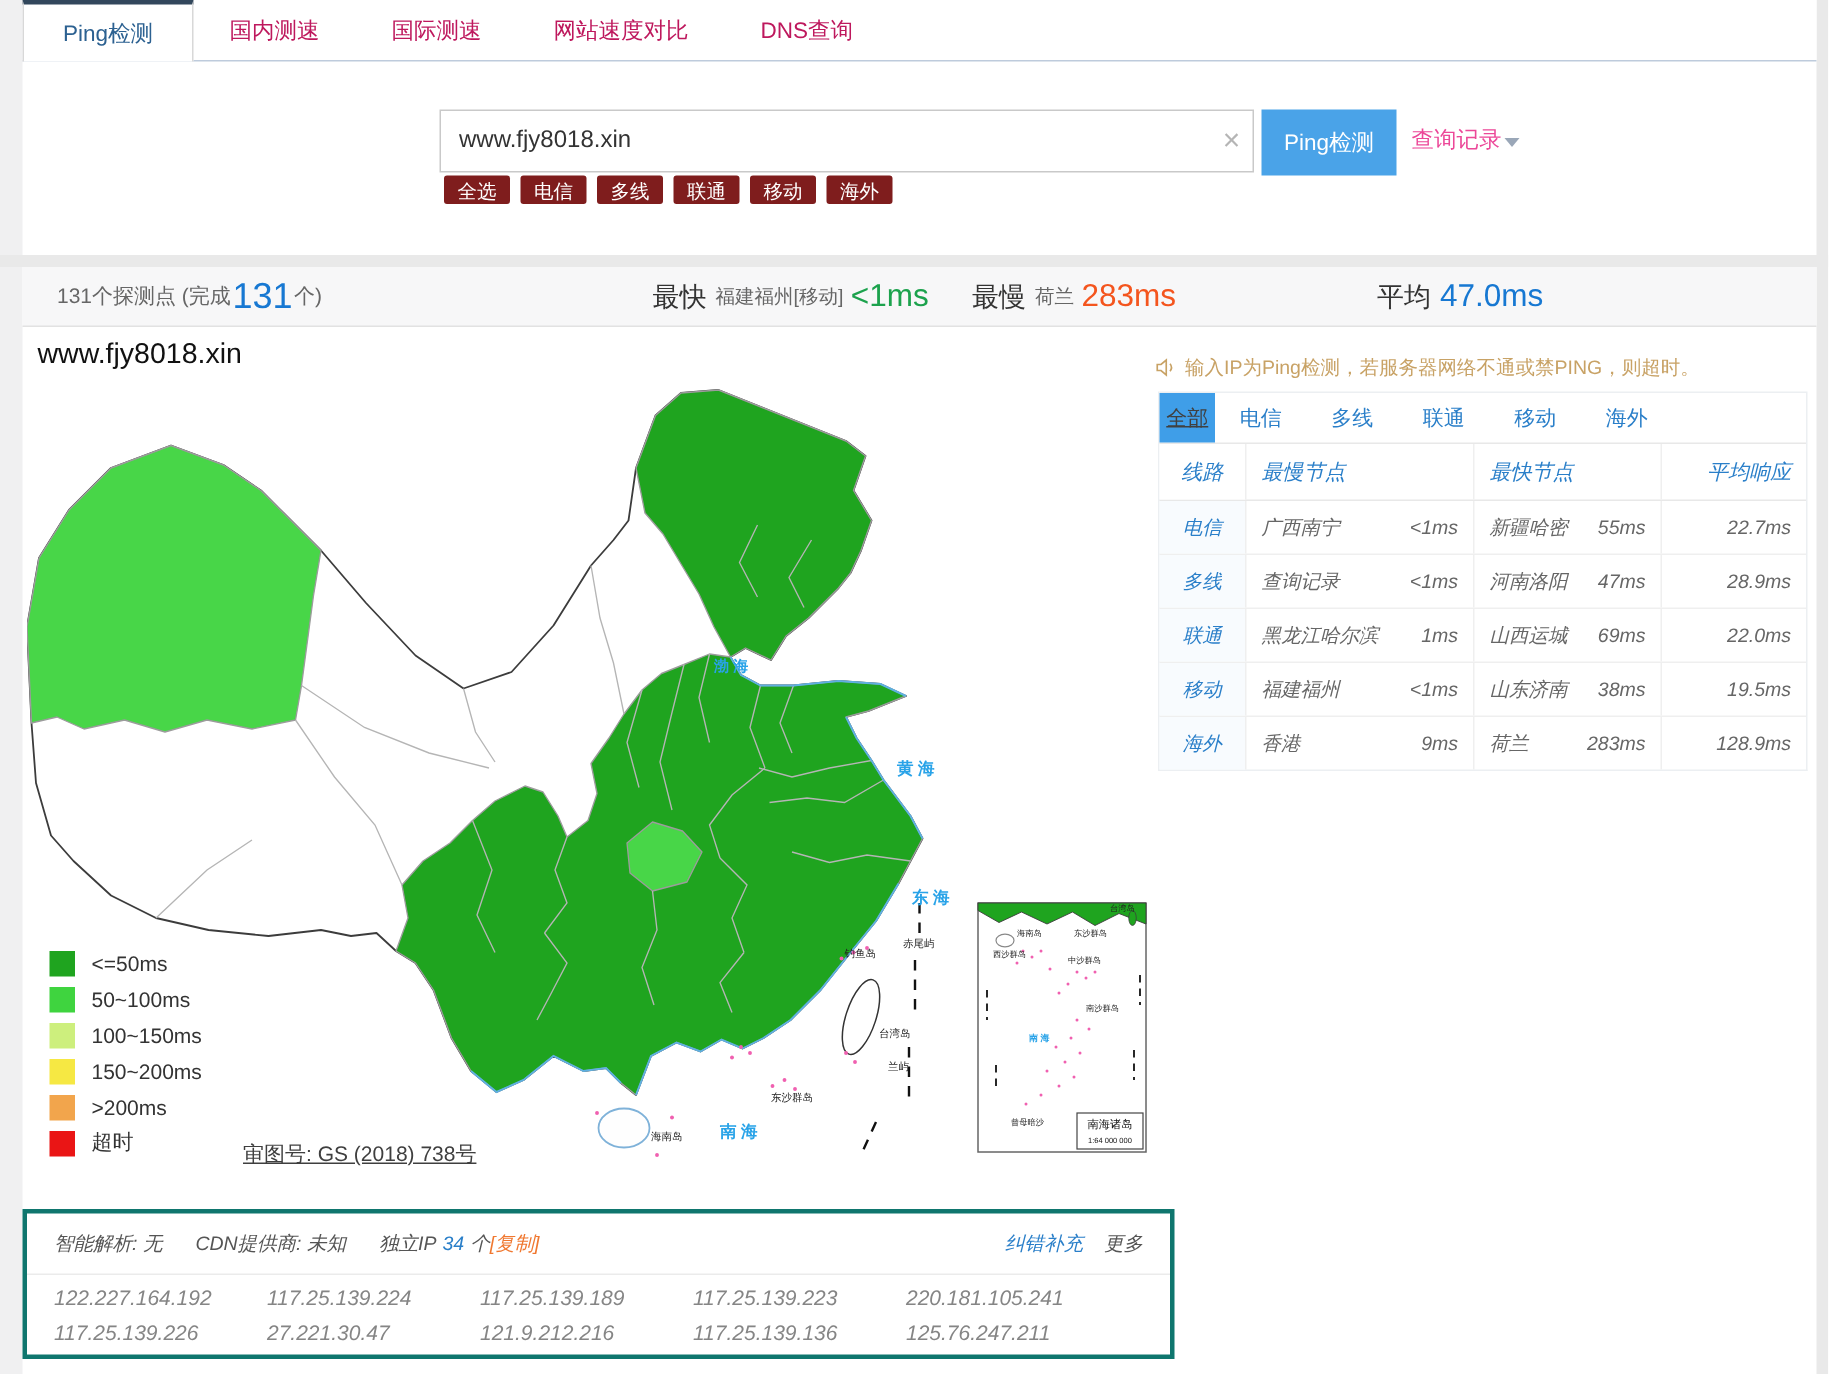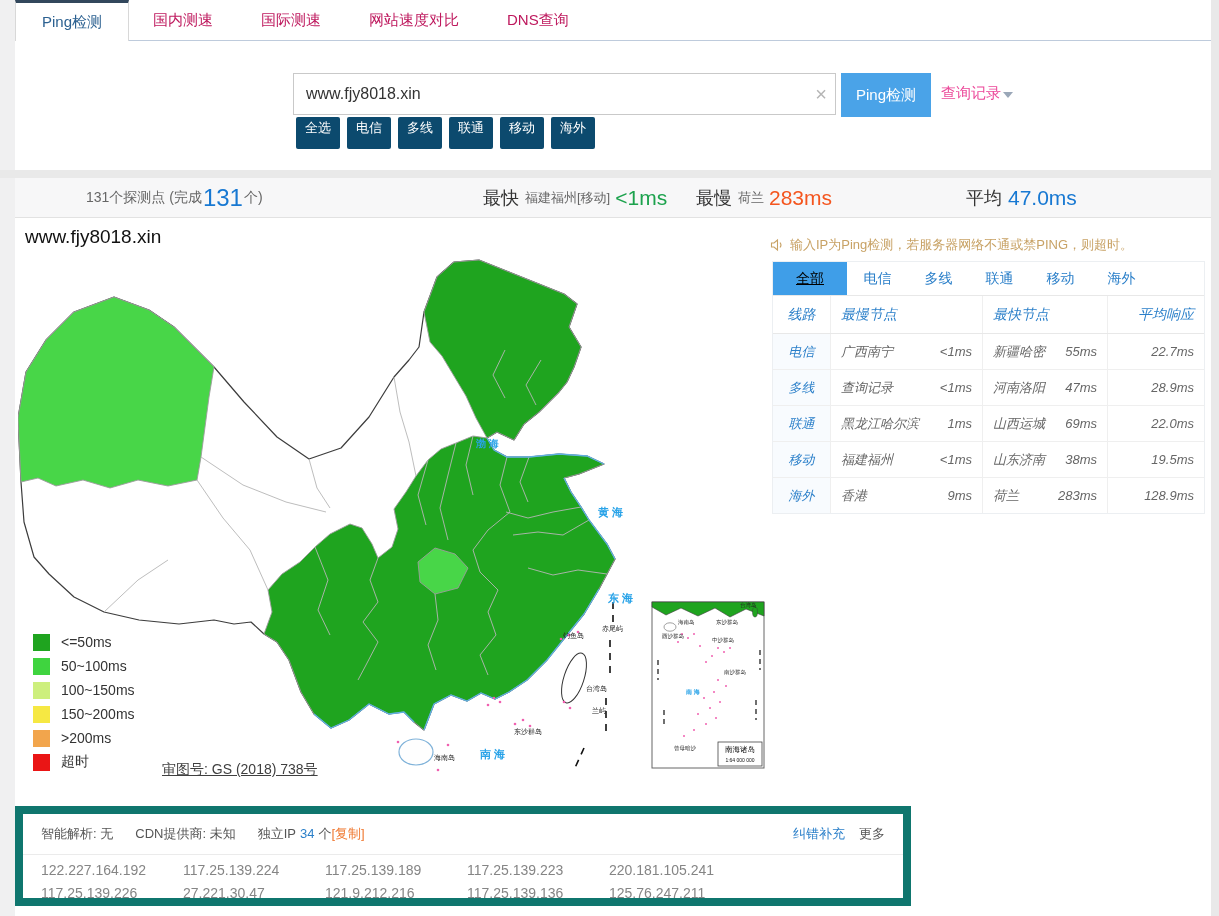--- a/index.html
+++ b/index.html
@@ -14,59 +14,59 @@
   .tab{display:flex;align-items:center;padding:0 24px;font-size:15px;color:#be185d;cursor:pointer;position:relative;z-index:0;}
   .tab.active{z-index:2;background:#fff;color:#2c6191;border-top:3px solid #32475c;border-left:1px solid #d8d8d8;border-right:1px solid #d8d8d8;padding:0 26px;height:41px;box-sizing:border-box;}
 
   
   .search-input{position:absolute;left:293px;top:73px;width:543px;height:42px;box-sizing:border-box;border:1px solid #c9c9c9;font-size:16px;color:#333;padding:0 36px 0 12px;outline:none;font-family:inherit;}
   .clear-x{position:absolute;left:806px;top:73px;width:30px;height:42px;display:flex;align-items:center;justify-content:center;color:#b5b5b5;font-size:20px;cursor:pointer;}
   .ping-btn{position:absolute;left:841px;top:73px;width:90px;height:44px;background:#4aa3e8;color:#fff;font-size:15px;border:none;cursor:pointer;font-family:inherit;}
   .history{position:absolute;left:941px;top:84px;font-size:15px;color:#ec4899;cursor:pointer;display:flex;align-items:center;gap:2px;}
   .caret-down{width:0;height:0;border-left:5px solid transparent;border-right:5px solid transparent;border-top:6px solid #9aa7b8;margin-top:2px;}
   .chips{position:absolute;left:296px;top:117px;display:flex;gap:7px;}
-  .chip{height:32px;line-height:22px;padding:0 9px;background:#0c4a6e;color:#fff;font-size:13px;border-radius:2px;cursor:pointer;}
+  .chip{height:19px;line-height:22px;padding:0 9px;background:#7f1d1d;color:#fff;font-size:13px;border-radius:2px;cursor:pointer;}
 
   .gap-band{position:absolute;left:0;top:170px;width:1219px;height:8px;background:#e9e9e9;}
 
   
   .statsbar{position:absolute;left:15px;top:178px;right:8px;height:40px;background:#f7f7f8;border-bottom:1px solid #e2e2e2;box-sizing:border-box;}
-  .stat{position:absolute;top:0;height:40px;display:flex;align-items:center;margin-left:48px;}
+  .stat{position:absolute;top:0;height:40px;display:flex;align-items:center;}
   .stat-probes{left:23px;font-size:14px;color:#666;}
   .stat-probes .big{font-size:24px;color:#1778d2;margin:0 1px;}
   .stat-label{font-size:18px;color:#333;margin-right:6px;}
   .stat-node{font-size:13px;color:#666;margin-right:5px;}
   .stat-value{font-size:21px;}
 
   
   .map-title{position:absolute;left:25px;top:226px;font-size:19px;color:#111;}
   .map-svg{position:absolute;left:18px;top:250px;}
   .legend{position:absolute;left:33px;top:630px;}
   .lg-item{display:flex;align-items:center;height:24px;}
   .lg-swatch{width:17px;height:17px;margin-right:11px;}
   .lg-label{font-size:14px;color:#333;}
   .approval{position:absolute;left:162px;top:761px;font-size:14px;color:#3f3f3f;text-decoration:underline;}
 
   
   .notice{position:absolute;left:770px;top:236px;font-size:13px;color:#c8a265;display:flex;align-items:center;gap:6px;}
   .rpanel{position:absolute;left:772px;top:261px;width:433px;box-sizing:border-box;border:1px solid #eceff2;border-top:none;}
   .rtabs{display:flex;height:35px;border-bottom:1px solid #e8e8e8;border-top:1px solid #eceff2;box-sizing:border-box;}
   .rtab{width:61px;display:flex;align-items:center;justify-content:center;font-size:14px;color:#2a7fc9;cursor:pointer;}
-  .rtab.active{width:74px;background:#3f9ee8;color:#000000;text-decoration:underline;}
+  .rtab.active{width:37px;background:#3f9ee8;color:#404040;text-decoration:underline;}
   .trow{display:grid;grid-template-columns:57px 152px 125px 97px;height:35px;border-bottom:1px solid #efefef;font-size:13px;color:#666;font-style:italic;}
   .trow.thead{height:37px;font-size:14px;color:#2a7fc9;border-bottom:1px solid #e8e8e8;}
   .tc{display:flex;align-items:center;box-sizing:border-box;}
   .tc-line{justify-content:center;color:#2a7fc9;background:#f8fbfe;}
   .thead .tc-line{background:#fff;}
   .tc-node{padding:0 10px;justify-content:space-between;border-left:1px solid #efefef;}
   .tc-avg{justify-content:flex-end;padding-right:10px;border-left:1px solid #efefef;}
   .thead .tc-node{justify-content:flex-start;}
 
   
-  .footbox{position:absolute;left:15px;top:806px;width:896px;height:100px;box-sizing:border-box;border:8px solid #0f766e;background:#fff;}
+  .footbox{position:absolute;left:15px;top:806px;width:768px;height:100px;box-sizing:border-box;border:3px solid #0f766e;background:#fff;font-style:italic;}
   .foot-row1{height:40px;display:flex;align-items:center;padding:0 18px;font-size:13px;color:#555;border-bottom:1px solid #ebebeb;}
   .f-pair{margin-right:22px;}
   .f-blue{color:#2a7fc9;margin:0 4px;}
   .f-copy{color:#f07830;cursor:pointer;}
   .f-right{margin-left:auto;display:flex;gap:14px;}
   .f-corr{color:#2a7fc9;cursor:pointer;}
   .f-more{color:#555;cursor:pointer;text-align:right;}
   .ip-grid{padding:7px 18px 0 18px;display:grid;grid-template-columns:repeat(5,142px);row-gap:7px;font-size:14px;color:#858585;}
 </style>
 </head>

